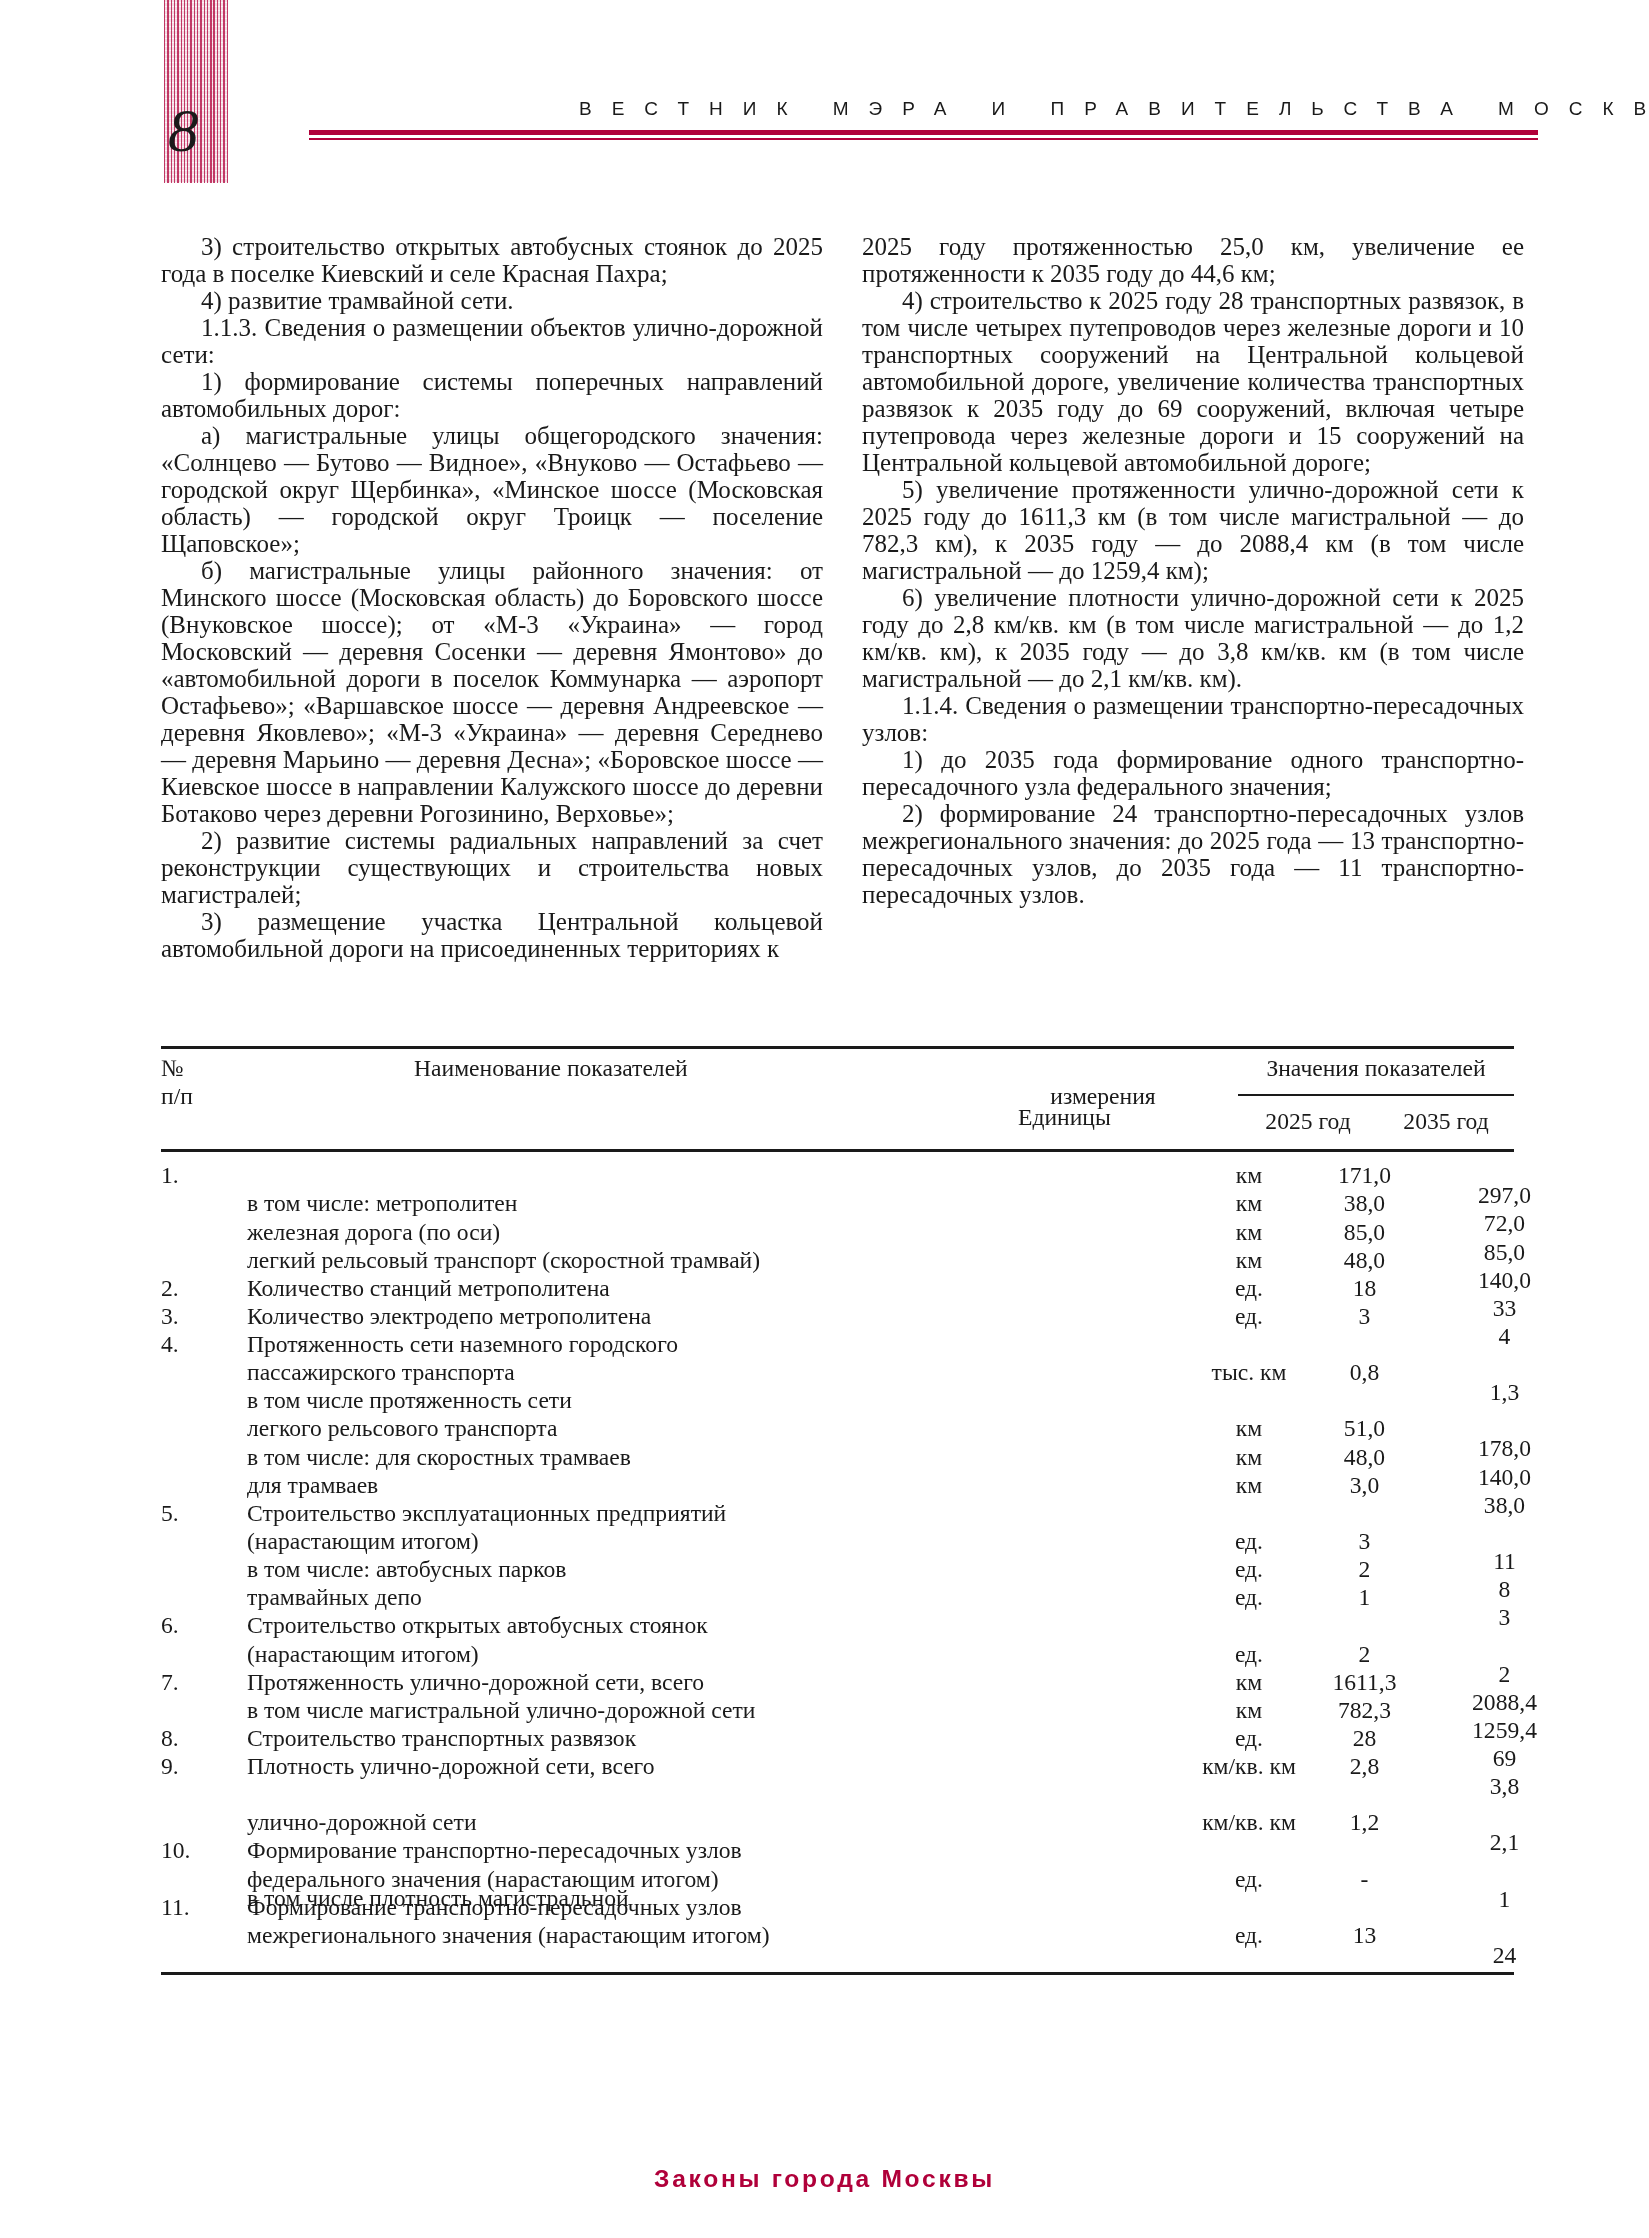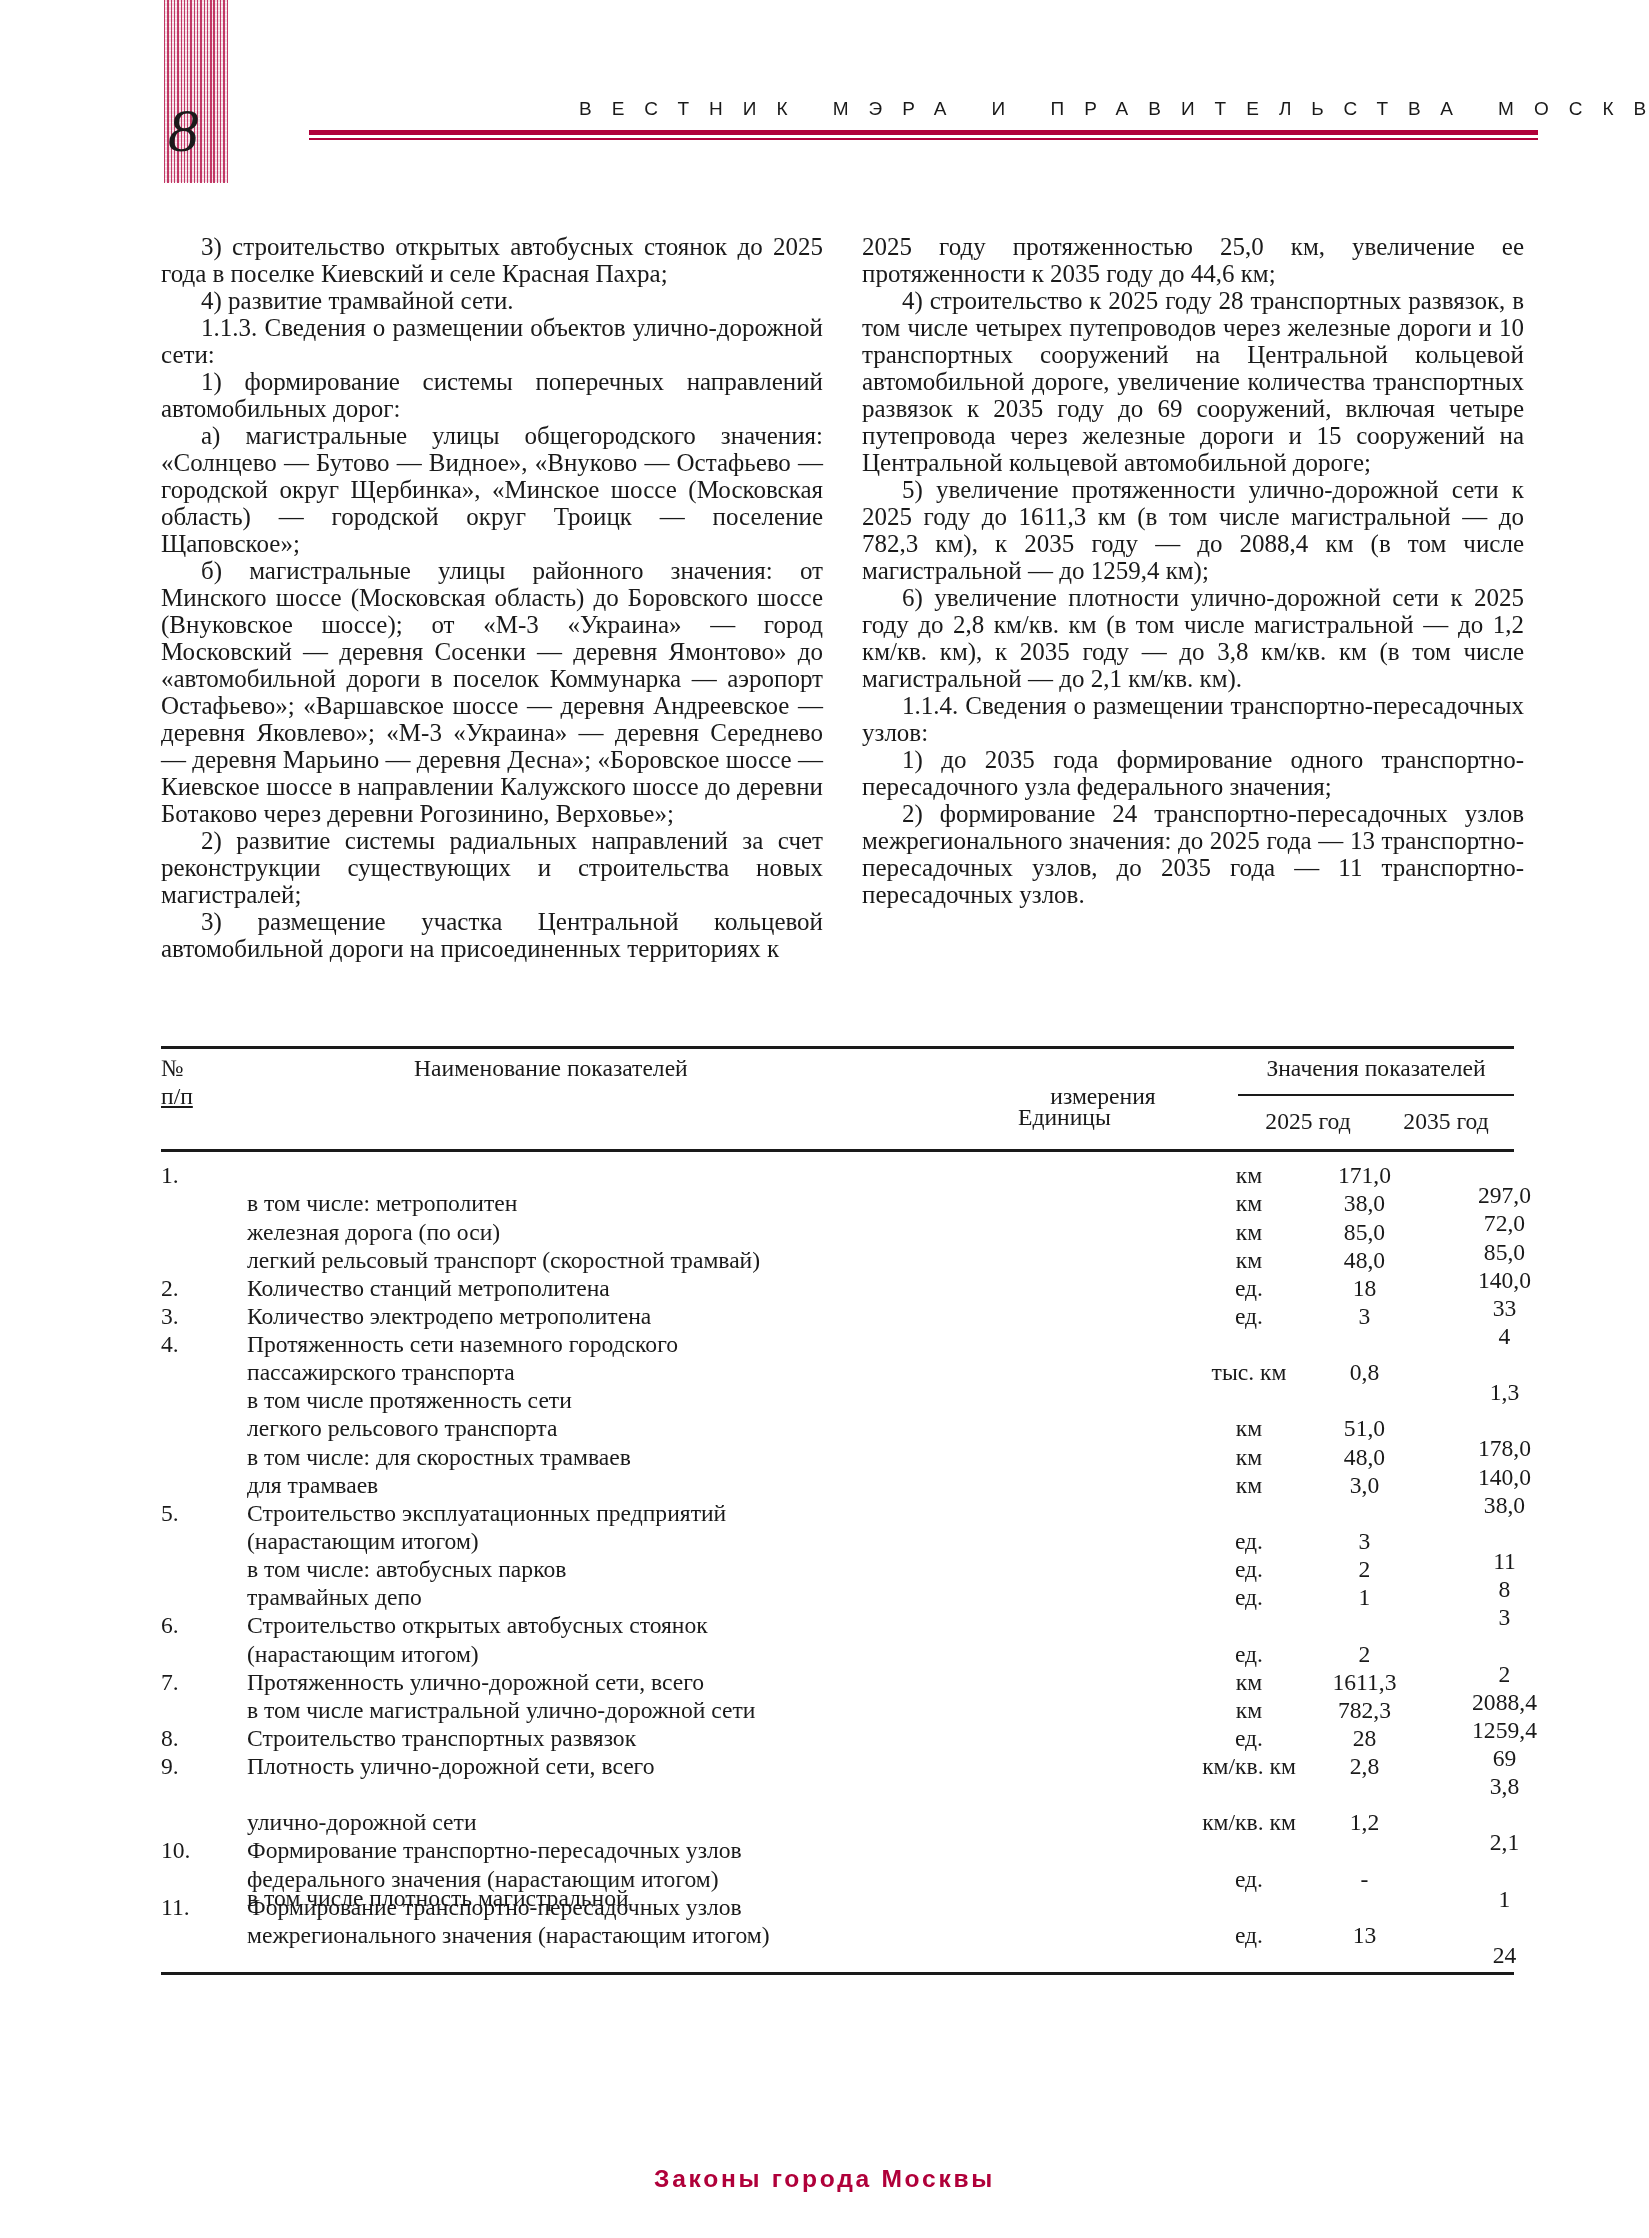--- a/index.html
+++ b/index.html
@@ -64,21 +64,21 @@
     <p>1) до 2035 года формирование одного транспортно-пересадочного узла федерального значения;</p>
     <p>2) формирование 24 транспортно-пересадочных узлов межрегионального значения: до 2025 года — 13 транспортно-пересадочных узлов, до 2035 года — 11 транспортно-пересадочных узлов.</p>
   </div>
 
 <div class="trule" style="top:1046px;height:2.7px;"></div>
 <div class="trule" style="top:1094px;left:1238px;width:276px;height:2px;"></div>
 <div class="trule" style="top:1149px;height:2.7px;"></div>
 <div class="trule" id="bottomrule" style="top:1972px;height:2.7px;"></div>
 
 <div class="h" style="left:161px;top:1054px;">№</div>
-<div class="h" style="left:161px;top:1082px;text-decoration:underline;">п/п</div>
+<div class="h" style="left:161px;top:1082px;">п/п</div>
 <div class="h" style="left:414px;top:1054px;">Наименование показателей</div>
 <div class="h" style="left:1018px;top:1103px;width:170px;text-align:left;">Единицы</div>
 <div class="h" style="left:1018px;top:1082px;width:170px;text-align:center;">измерения</div>
 <div class="h" style="left:1238px;top:1054px;width:276px;text-align:center;">Значения показателей</div>
 <div class="h" style="left:1238px;top:1107px;width:140px;text-align:center;">2025 год</div>
 <div class="h" style="left:1378px;top:1107px;width:136px;text-align:center;">2035 год</div>
 
 <div id="tbody">
     <div class="row" style="top: 1161px;">
       <span class="n">1.</span>

